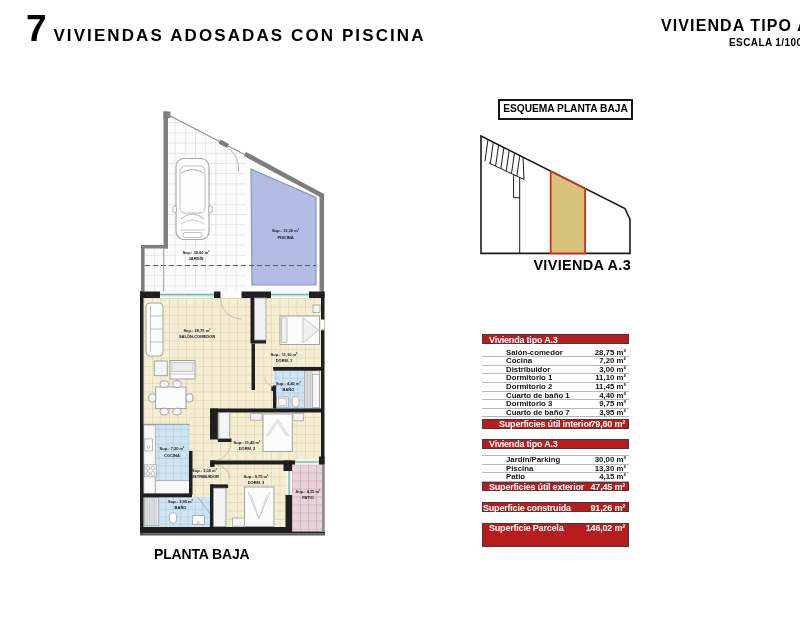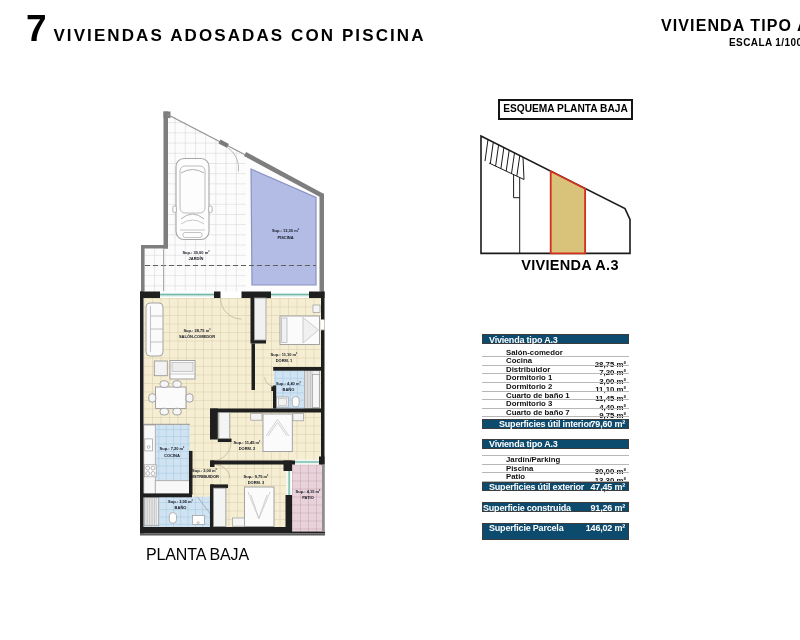--- a/index.html
+++ b/index.html
@@ -1,33 +1,33 @@
 <!DOCTYPE html>
 <html><head><meta charset="utf-8">
 <style>
 html,body{margin:0;padding:0;width:800px;height:640px;background:#fff;overflow:hidden}
 body{font-family:"Liberation Sans",sans-serif;position:relative}
 .abs{position:absolute}
-.bar{position:absolute;left:482px;width:147px;background:#0c4a6e;color:#fff;font-weight:bold;box-sizing:border-box;border:1px solid #3c3c3c}
+.bar{position:absolute;left:482px;width:147px;background:#b91c1c;color:#fff;font-weight:bold;box-sizing:border-box;border:1px solid #3c3c3c}
 .bar .v{position:absolute;right:3px;top:0}
 .bar{letter-spacing:-0.2px}
 .trow{position:relative;height:8.6px;line-height:8.1px;box-sizing:border-box;border-bottom:1px solid #b7b7b7;font-size:7.8px;font-weight:bold;color:#101010}
 .t2 .trow{height:8.57px}
 .trow .l{position:absolute;left:24px;top:0}
-.trow .v{position:absolute;right:3px;top:12px}
+.trow .v{position:absolute;right:3px;top:0}
 </style></head>
 <body>
 
 <div class="abs" style="left:26px;top:8px;white-space:nowrap"><span style="font-size:37px;font-weight:bold">7</span><span style="font-size:17px;font-weight:bold;letter-spacing:2.1px"> VIVIENDAS ADOSADAS CON PISCINA</span></div>
 <div class="abs" style="left:661px;top:17px;font-size:16px;font-weight:bold;letter-spacing:1.1px;white-space:nowrap">VIVIENDA TIPO A</div>
 <div class="abs" style="left:729px;top:37px;font-size:10px;font-weight:bold;letter-spacing:0.4px;white-space:nowrap">ESCALA 1/100</div>
 
 <div class="abs" style="left:498px;top:99px;width:135px;height:21px;border:2px solid #151515;box-sizing:border-box;text-align:center;line-height:16.5px;font-size:10.2px;font-weight:bold;letter-spacing:0;white-space:nowrap">ESQUEMA PLANTA BAJA</div>
-<div class="abs" style="left:509px;top:257px;width:122px;text-align:center;font-size:14.5px;font-weight:bold;letter-spacing:0.3px">VIVIENDA A.3</div>
-<div class="abs" style="left:146px;top:546px;font-size:16px;font-weight:normal;letter-spacing:-0.15px">PLANTA BAJA</div>
+<div class="abs" style="left:509px;top:257px;width:122px;text-align:right;font-size:14.5px;font-weight:bold;letter-spacing:0.3px">VIVIENDA A.3</div>
+<div class="abs" style="left:154px;top:546px;font-size:14px;font-weight:bold;letter-spacing:-0.15px">PLANTA BAJA</div>
 
 <div class="bar" style="top:334px;height:10px;line-height:10px;font-size:9px;padding-left:6px">Vivienda tipo A.3</div>
 <div class="abs" style="left:482px;top:348.6px;width:147px">
   <div class="trow">
       <span class="l">Salón-comedor</span>
       <span class="v">28,75 m²</span>
     </div>
   <div class="trow">
       <span class="l">Cocina</span>
       <span class="v">7,20 m²</span>
@@ -69,21 +69,21 @@
       <span class="l">Piscina</span>
       <span class="v">13,30 m²</span>
     </div>
   <div class="trow">
       <span class="l">Patio</span>
       <span class="v">4,15 m²</span>
     </div>
 </div>
 <div class="bar" style="top:481.7px;height:9.1px;line-height:9.1px;font-size:9px;padding-left:6px">Superficies útil exterior<span class="v">47,45 m²</span></div>
 <div class="bar" style="top:502px;height:10.1px;line-height:10.1px;font-size:9px;">Superficie construida<span class="v">91,26 m²</span></div>
-<div class="bar" style="top:522.9px;height:17px;line-height:9.7px;font-size:9px;padding-left:6px">Superficie Parcela<span class="v">146,02 m²</span></div>
+<div class="bar" style="top:522.9px;height:24px;line-height:9.7px;font-size:9px;padding-left:6px">Superficie Parcela<span class="v">146,02 m²</span></div>
 
 <svg class="abs" style="left:0;top:0" width="800" height="640" viewBox="0 0 800 640">
 <defs>
 <pattern id="gG" width="10.2" height="10.2" patternUnits="userSpaceOnUse" x="144" y="112">
         <path d="M10.2 0H0V10.2" fill="none" stroke="#d2d2d2" stroke-width="1"></path>
       </pattern>
 <pattern id="gC" width="8.5" height="8.5" patternUnits="userSpaceOnUse" x="143.5" y="298">
         <path d="M8.5 0H0V8.5" fill="none" stroke="#d3c8a9" stroke-width="0.9"></path>
       </pattern>
 <pattern id="gB" width="7.3" height="7.3" patternUnits="userSpaceOnUse" x="143.8" y="370.5">

